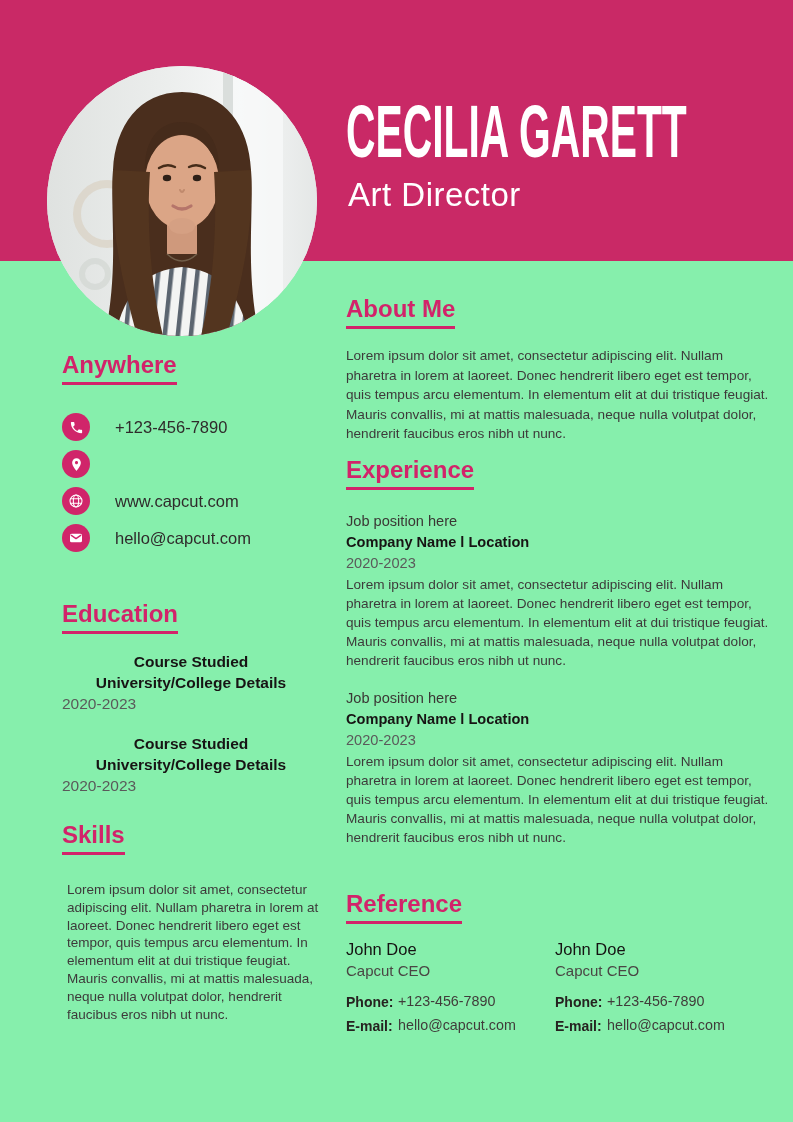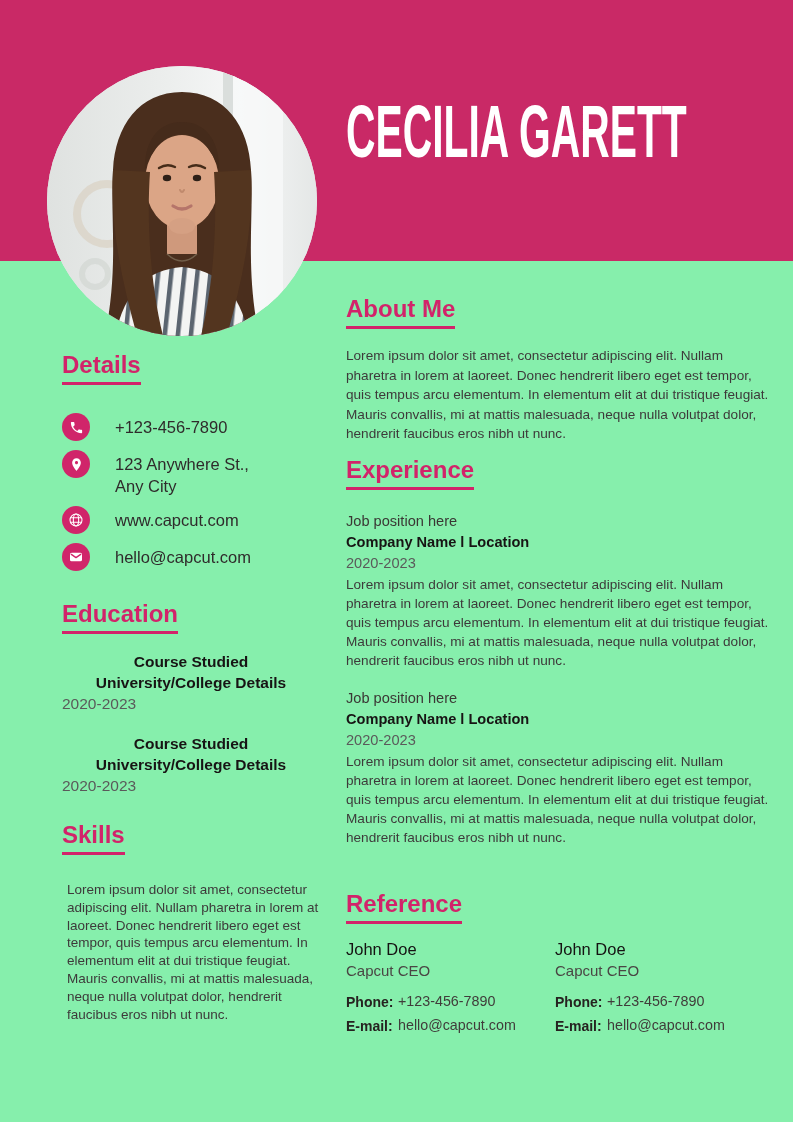--- a/index.html
+++ b/index.html
@@ -75,20 +75,21 @@
 </style>
 </head>
 <body>
 
 <div class="page">
 
   <div class="banner">
     <div class="name-wrap">
       <div class="name">CECILIA GARETT</div>
     </div>
+    <div class="job-title">Art Director</div>
   </div>
 
   <div class="photo">
     <svg width="270" height="270" viewBox="0 0 270 270">
       <defs>
         <pattern id="stripes" width="13" height="13" patternUnits="userSpaceOnUse" patternTransform="rotate(6)">
           <rect width="13" height="13" fill="#f3f4f3"></rect>
           <rect x="0" width="4.5" height="13" fill="#5b6570"></rect>
         </pattern>
         <linearGradient id="bgGrad" x1="0" y1="0" x2="1" y2="0">
@@ -122,43 +123,39 @@
       <path d="M112 102 Q120 97 128 101" stroke="#452c19" stroke-width="2.4" fill="none" stroke-linecap="round"></path>
       <path d="M142 101 Q150 97 158 102" stroke="#452c19" stroke-width="2.4" fill="none" stroke-linecap="round"></path>
       <ellipse cx="120" cy="112" rx="4.2" ry="3.2" fill="#2e2018"></ellipse>
       <ellipse cx="150" cy="112" rx="4.2" ry="3.2" fill="#2e2018"></ellipse>
       <path d="M133 124 Q135 128 137 124" stroke="#c08a6d" stroke-width="2" fill="none" stroke-linecap="round"></path>
       <path d="M126 140 Q135 146 144 140" stroke="#b5756a" stroke-width="3.2" fill="none" stroke-linecap="round"></path>
     </svg>
   </div>
 
   <section class="sec" id="contacts">
-    <h2 class="sec-heading">Details</h2>
+    <h2 class="sec-heading">Anywhere</h2>
     <div class="contact-list">
       <div class="contact-row">
         <span class="contact-icon">
           <svg width="15" height="15" viewBox="0 0 24 24">
               <path fill="#ffffff" d="M6.6 10.8c1.5 2.9 3.8 5.2 6.7 6.7l2.2-2.2c.3-.3.7-.4 1-.2 1.1.4 2.3.6 3.5.6.6 0 1 .4 1 1V20c0 .6-.4 1-1 1C10.6 21 3 13.4 3 4c0-.6.4-1 1-1h3.5c.6 0 1 .4 1 1 0 1.2.2 2.4.6 3.5.1.3 0 .7-.2 1l-2.3 2.3z"></path>
             </svg>
         </span>
         <div class="contact-text">
           <span>+123-456-7890</span>
             <span></span>
         </div>
       </div>
       <div class="contact-row">
         <span class="contact-icon">
           <svg width="15" height="15" viewBox="0 0 24 24">
               <path fill="#ffffff" d="M12 2C8.1 2 5 5.1 5 9c0 5.2 7 13 7 13s7-7.8 7-13c0-3.9-3.1-7-7-7zm0 9.5c-1.4 0-2.5-1.1-2.5-2.5S10.6 6.5 12 6.5s2.5 1.1 2.5 2.5S13.4 11.5 12 11.5z"></path>
             </svg>
         </span>
-        <div class="contact-text">
-          <span>123 Anywhere St.,</span>
-            <span>Any City</span>
-        </div>
       </div>
       <div class="contact-row">
         <span class="contact-icon">
           <svg width="16" height="16" viewBox="0 0 24 24" fill="none" stroke="#ffffff" stroke-width="1.6">
               <circle cx="12" cy="12" r="9"></circle>
               <ellipse cx="12" cy="12" rx="4" ry="9"></ellipse>
               <path d="M3.6 8.5h16.8M3.6 15.5h16.8"></path>
             </svg>
         </span>
         <div class="contact-text">

